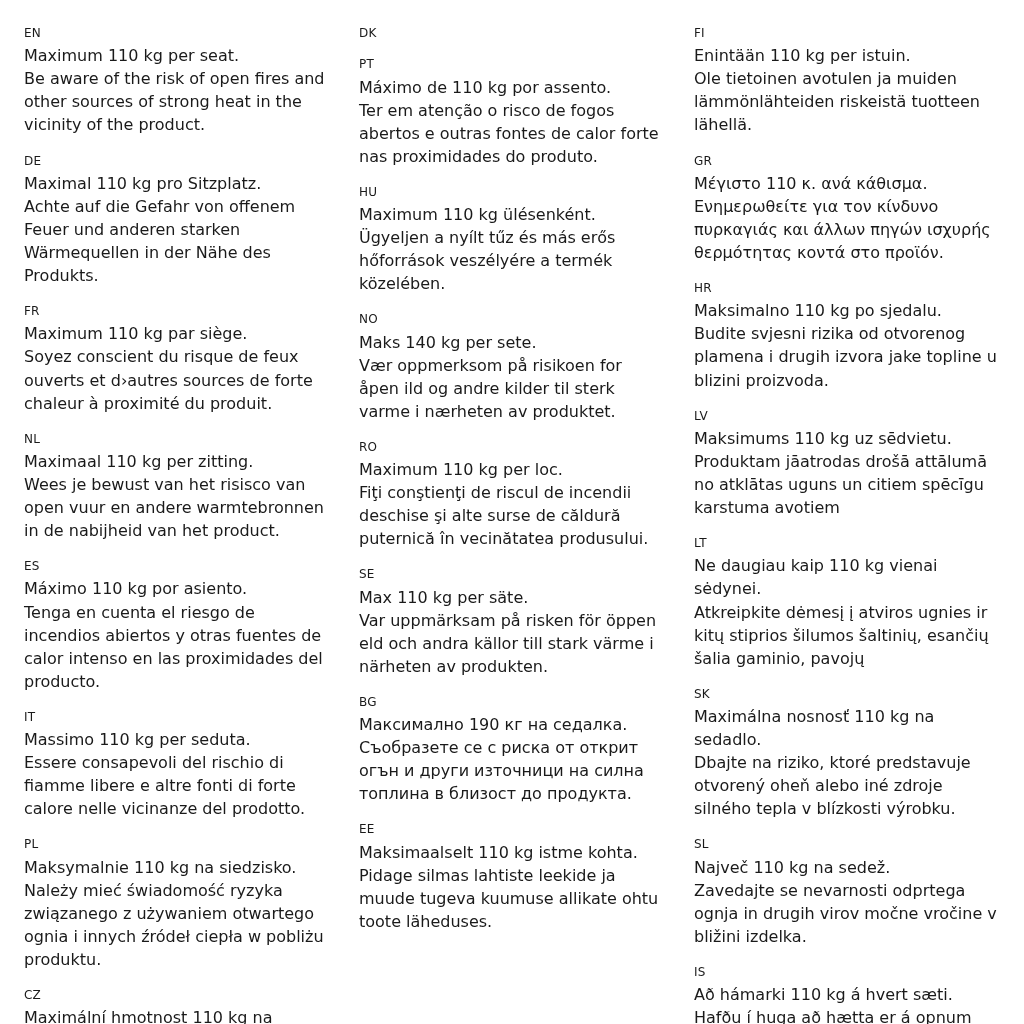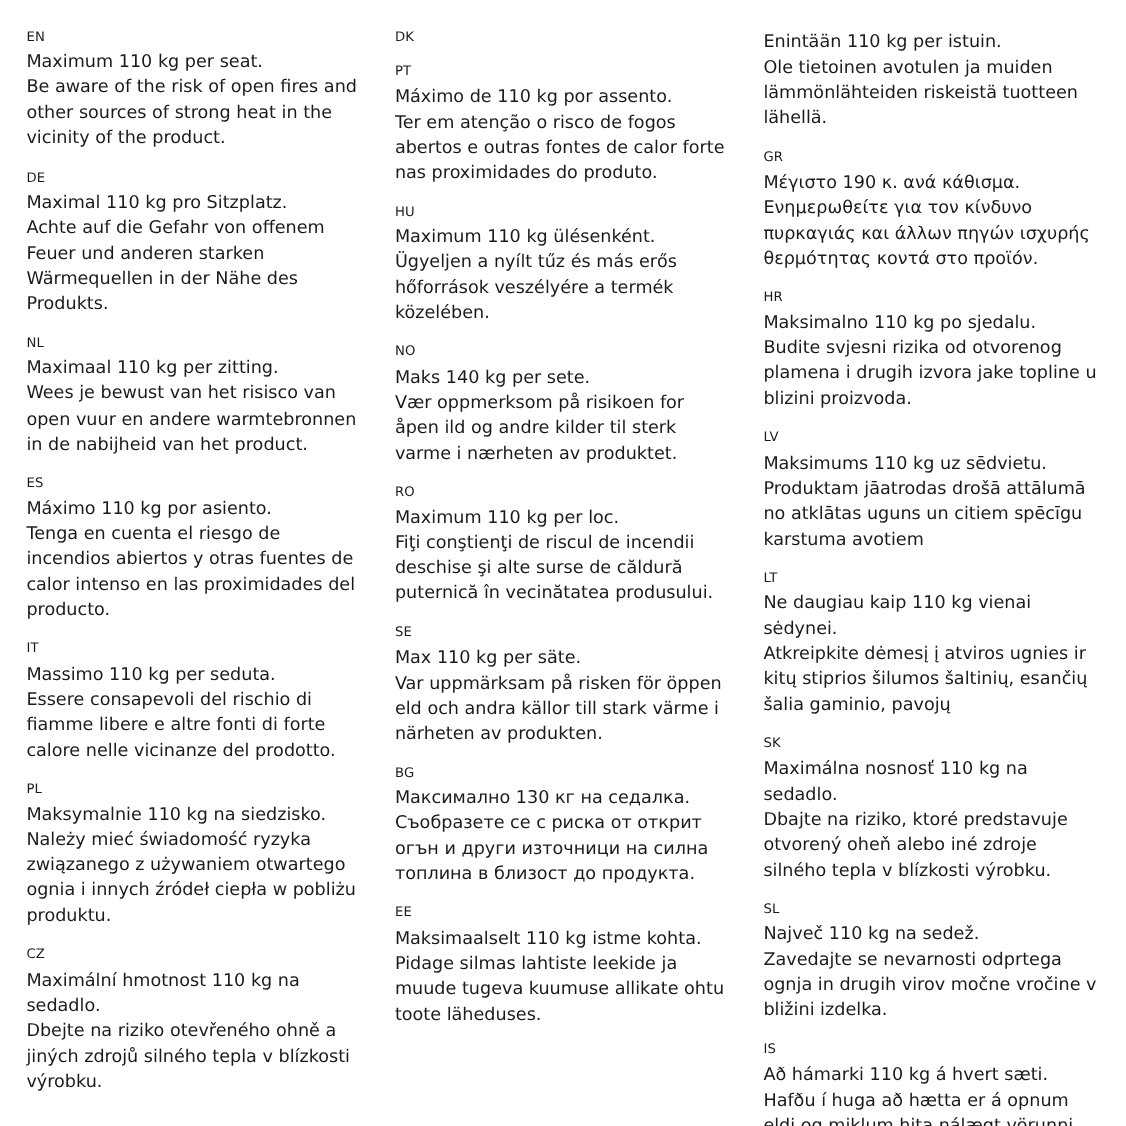--- a/index.html
+++ b/index.html
@@ -62,20 +62,25 @@
         <div class="lang-code">EN</div>
         <div class="lang-text">Maximum 110 kg per seat.
 Be aware of the risk of open fires and other sources of strong heat in the vicinity of the product.</div>
       </div>
       <div class="entry">
         <div class="lang-code">DE</div>
         <div class="lang-text">Maximal 110 kg pro Sitzplatz.
 Achte auf die Gefahr von offenem Feuer und anderen starken Wärmequellen in der Nähe des Produkts.</div>
       </div>
       <div class="entry">
+        <div class="lang-code">FR</div>
+        <div class="lang-text">Maximum 110 kg par siège.
+Soyez conscient du risque de feux ouverts et d›autres sources de forte chaleur à proximité du produit.</div>
+      </div>
+      <div class="entry">
         <div class="lang-code">NL</div>
         <div class="lang-text">Maximaal 110 kg per zitting.
 Wees je bewust van het risisco van open vuur en andere warmtebronnen in de nabijheid van het product.</div>
       </div>
       <div class="entry">
         <div class="lang-code">ES</div>
         <div class="lang-text">Máximo 110 kg por asiento.
 Tenga en cuenta el riesgo de incendios abiertos y otras fuentes de calor intenso en las proximidades del producto.</div>
       </div>
       <div class="entry">
@@ -119,38 +124,39 @@
         <div class="lang-text">Maximum 110 kg per loc.
 Fiţi conştienţi de riscul de incendii deschise şi alte surse de căldură puternică în vecinătatea produsului.</div>
       </div>
       <div class="entry">
         <div class="lang-code">SE</div>
         <div class="lang-text">Max 110 kg per säte.
 Var uppmärksam på risken för öppen eld och andra källor till stark värme i närheten av produkten.</div>
       </div>
       <div class="entry">
         <div class="lang-code">BG</div>
-        <div class="lang-text">Максимално 130 кг на седалка.
+        <div class="lang-text">Максимално 190 кг на седалка.
 Съобразете се с риска от открит огън и други източници на силна топлина в близост до продукта.</div>
       </div>
       <div class="entry">
         <div class="lang-code">EE</div>
         <div class="lang-text">Maksimaalselt 110 kg istme kohta.
 Pidage silmas lahtiste leekide ja muude tugeva kuumuse allikate ohtu toote läheduses.</div>
       </div>
     </div>
 
     <div class="column">
       <div class="entry">
+        <div class="lang-code">FI</div>
         <div class="lang-text">Enintään 110 kg per istuin.
 Ole tietoinen avotulen ja muiden lämmönlähteiden riskeistä tuotteen lähellä.</div>
       </div>
       <div class="entry">
         <div class="lang-code">GR</div>
-        <div class="lang-text">Μέγιστο 190 κ. ανά κάθισμα.
+        <div class="lang-text">Μέγιστο 110 κ. ανά κάθισμα.
  Ενημερωθείτε για τον κίνδυνο πυρκαγιάς και άλλων πηγών ισχυρής θερμότητας κοντά στο προϊόν.</div>
       </div>
       <div class="entry">
         <div class="lang-code">HR</div>
         <div class="lang-text">Maksimalno 110 kg po sjedalu.
 Budite svjesni rizika od otvorenog plamena i drugih izvora jake topline u blizini proizvoda.</div>
       </div>
       <div class="entry">
         <div class="lang-code">LV</div>
         <div class="lang-text">Maksimums 110 kg uz sēdvietu.

